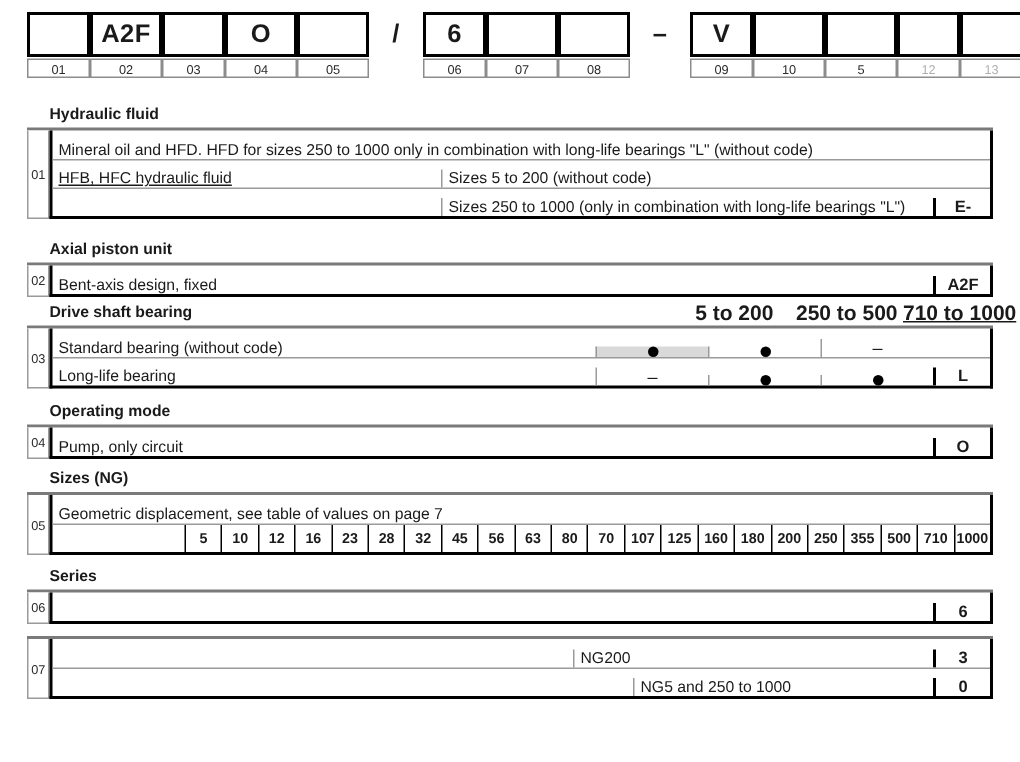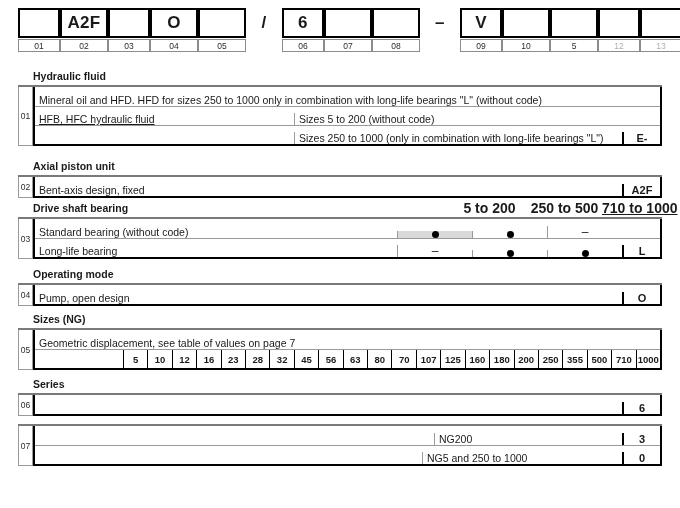--- a/index.html
+++ b/index.html
@@ -333,21 +333,21 @@
     </div>
   </div>
 </div>
 
 <div class="section" style="top:268px;">
   <div class="sec-title">Operating mode</div>
   <div class="sec-body">
     <div class="sec-no">04</div>
     <div class="sec-rows">
       <div class="srow">
-        <div class="cell-text">Pump, open design</div>
+        <div class="cell-text">Pump, only circuit</div>
         <div class="cell-code">O</div>
       </div>
     </div>
   </div>
 </div>
 
 <div class="section" style="top:313px;">
   <div class="sec-title">Sizes (NG)</div>
   <div class="sec-body">
     <div class="sec-no">05</div>
@@ -396,21 +396,21 @@
     </div>
   </div>
 </div>
 
 <div class="section" style="top:424px;">
   <div class="sec-body">
     <div class="sec-no">07</div>
     <div class="sec-rows">
       <div class="srow">
         <div class="cell-blank"></div>
-        <div class="cell-text sub" style="flex:none;width:188px;">NG200</div>
+        <div class="cell-text sub" style="flex:none;width:240px;">NG200</div>
         <div class="cell-code">3</div>
       </div>
       <div class="srow">
         <div class="cell-blank"></div>
         <div class="cell-text sub" style="flex:none;width:200px;">NG5 and 250 to 1000</div>
         <div class="cell-code">0</div>
       </div>
     </div>
   </div>
 </div>

